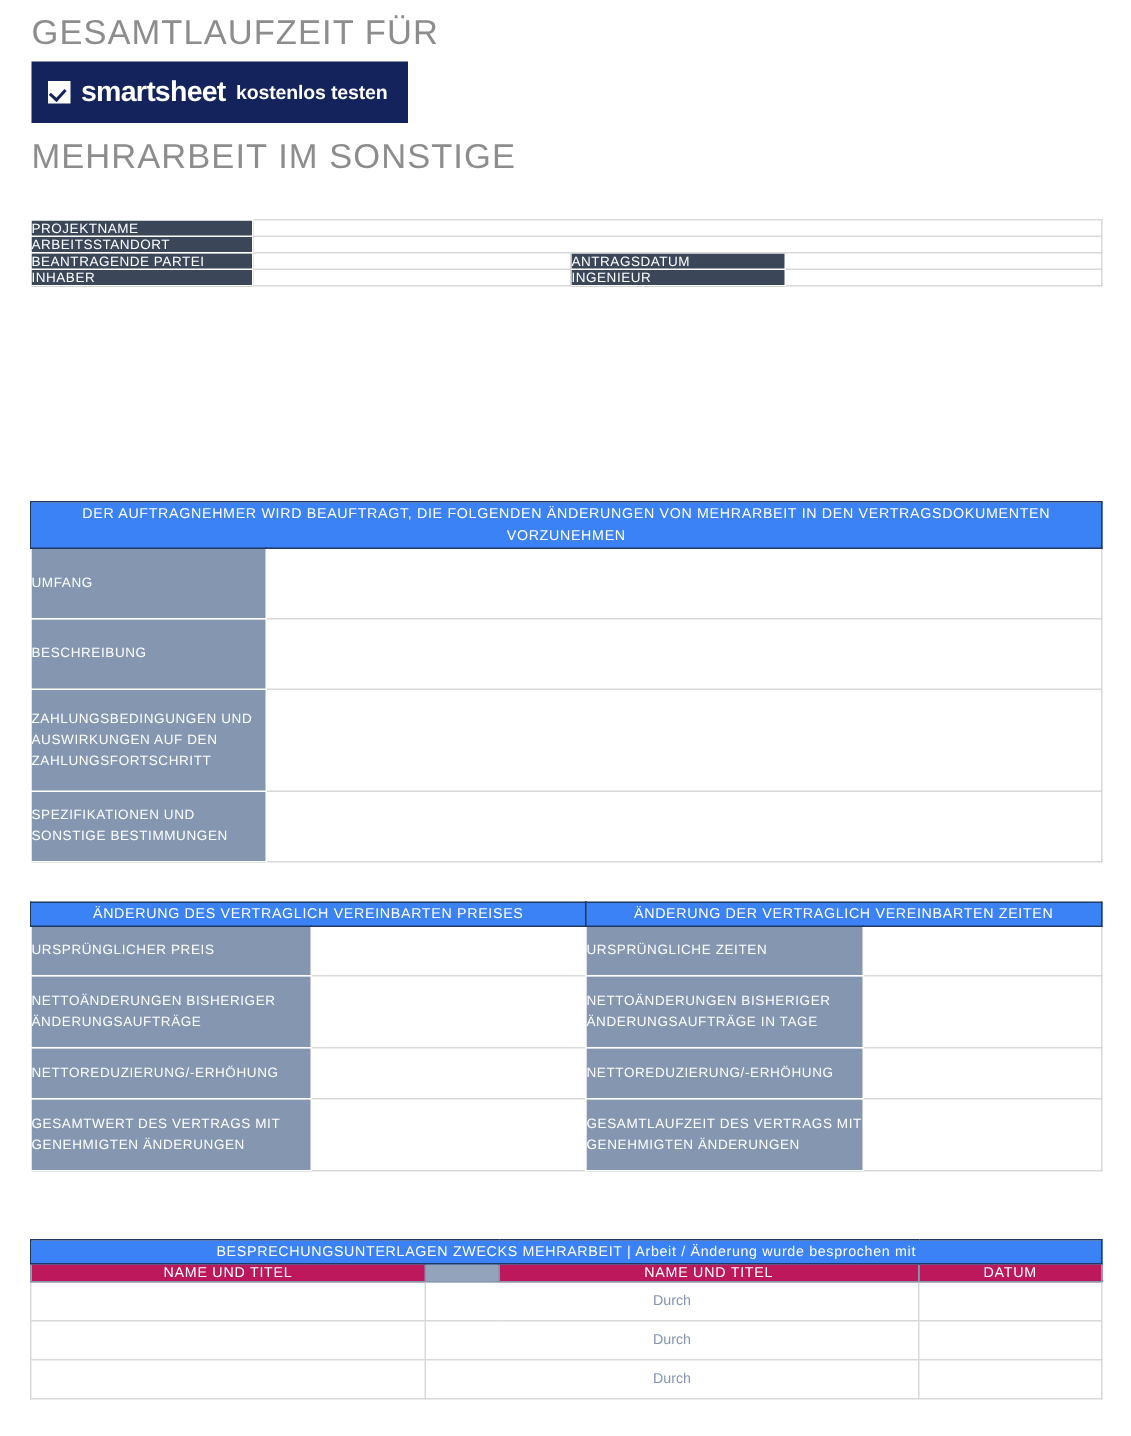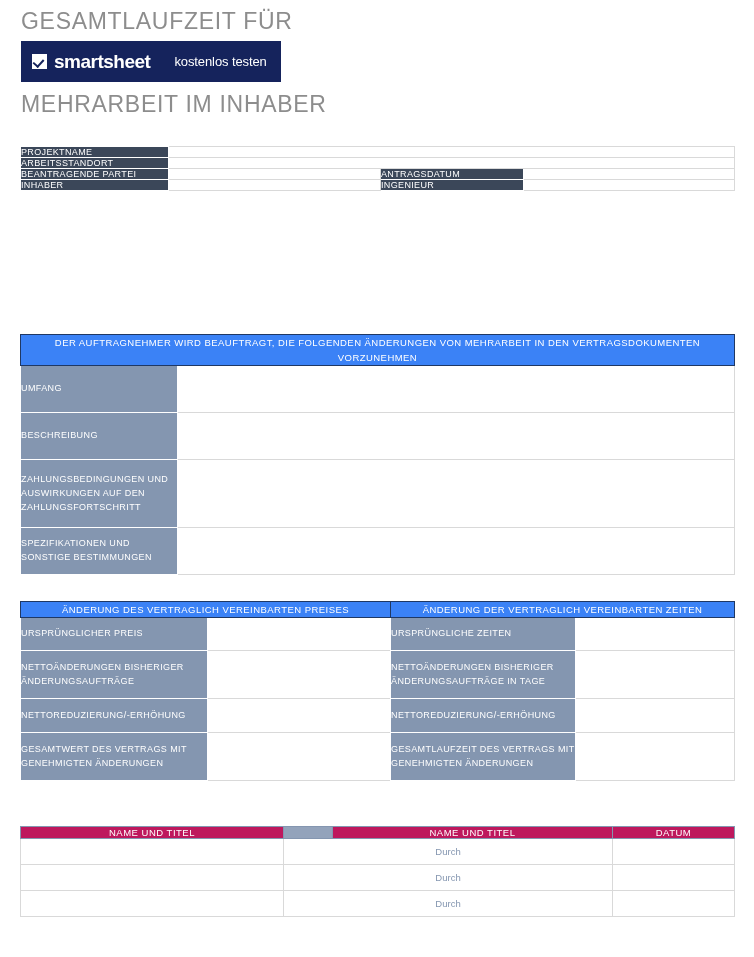--- a/index.html
+++ b/index.html
@@ -67,23 +67,23 @@
   .logo-word {
     color: #ffffff;
     font-size: 19px;
     font-weight: bold;
     letter-spacing: -0.5px;
     line-height: 1;
   }
   .logo-tag {
     color: #ffffff;
     font-size: 13px;
-    font-weight: 400;
+    font-weight: 700;
     letter-spacing: -0.1px;
-    margin-left: 24px;
+    margin-left: 7px;
     line-height: 1;
   }
 
   
   .sheet {
     position: absolute;
     left: 20px;
   }
   table.grid {
     border-collapse: collapse;
@@ -166,21 +166,21 @@
 
 <div class="doc-header">
   <div class="title-line title-top">GESAMTLAUFZEIT FÜR</div>
 
   <div class="logo-badge">
     <span class="logo-check"></span>
     <span class="logo-word">smartsheet</span>
     <span class="logo-tag">kostenlos testen</span>
   </div>
 
-  <div class="title-line title-bottom">MEHRARBEIT IM INHABER</div>
+  <div class="title-line title-bottom">MEHRARBEIT IM SONSTIGE</div>
 </div>
 
 <div class="sheet" id="sec-info">
   <table class="grid">
     <colgroup>
       <col style="width:148px">
         <col style="width:212px">
         <col style="width:143px">
         <col style="width:211px">
     </colgroup>
@@ -302,20 +302,23 @@
 <div class="sheet" id="sec-meeting">
   <table class="grid">
     <colgroup>
       <col style="width:263px">
         <col style="width:49px">
         <col style="width:280px">
         <col style="width:122px">
     </colgroup>
     <tbody>
       <tr>
+        <td class="bar-dark" colspan="4"><span>BESPRECHUNGSUNTERLAGEN ZWECKS MEHRARBEIT | </span><span class="mixcase">Arbeit / Änderung wurde besprochen mit</span></td>
+      </tr>
+      <tr>
         <td class="hdr-mid">NAME UND TITEL</td>
         <td class="hdr-mid hdr-mid-light"></td>
         <td class="hdr-mid">NAME UND TITEL</td>
         <td class="hdr-mid">DATUM</td>
       </tr>
       <tr style="height:26px">
         <td class="blank"></td>
         <td class="durch-cell" colspan="2">Durch</td>
         <td class="blank"></td>
       </tr>

